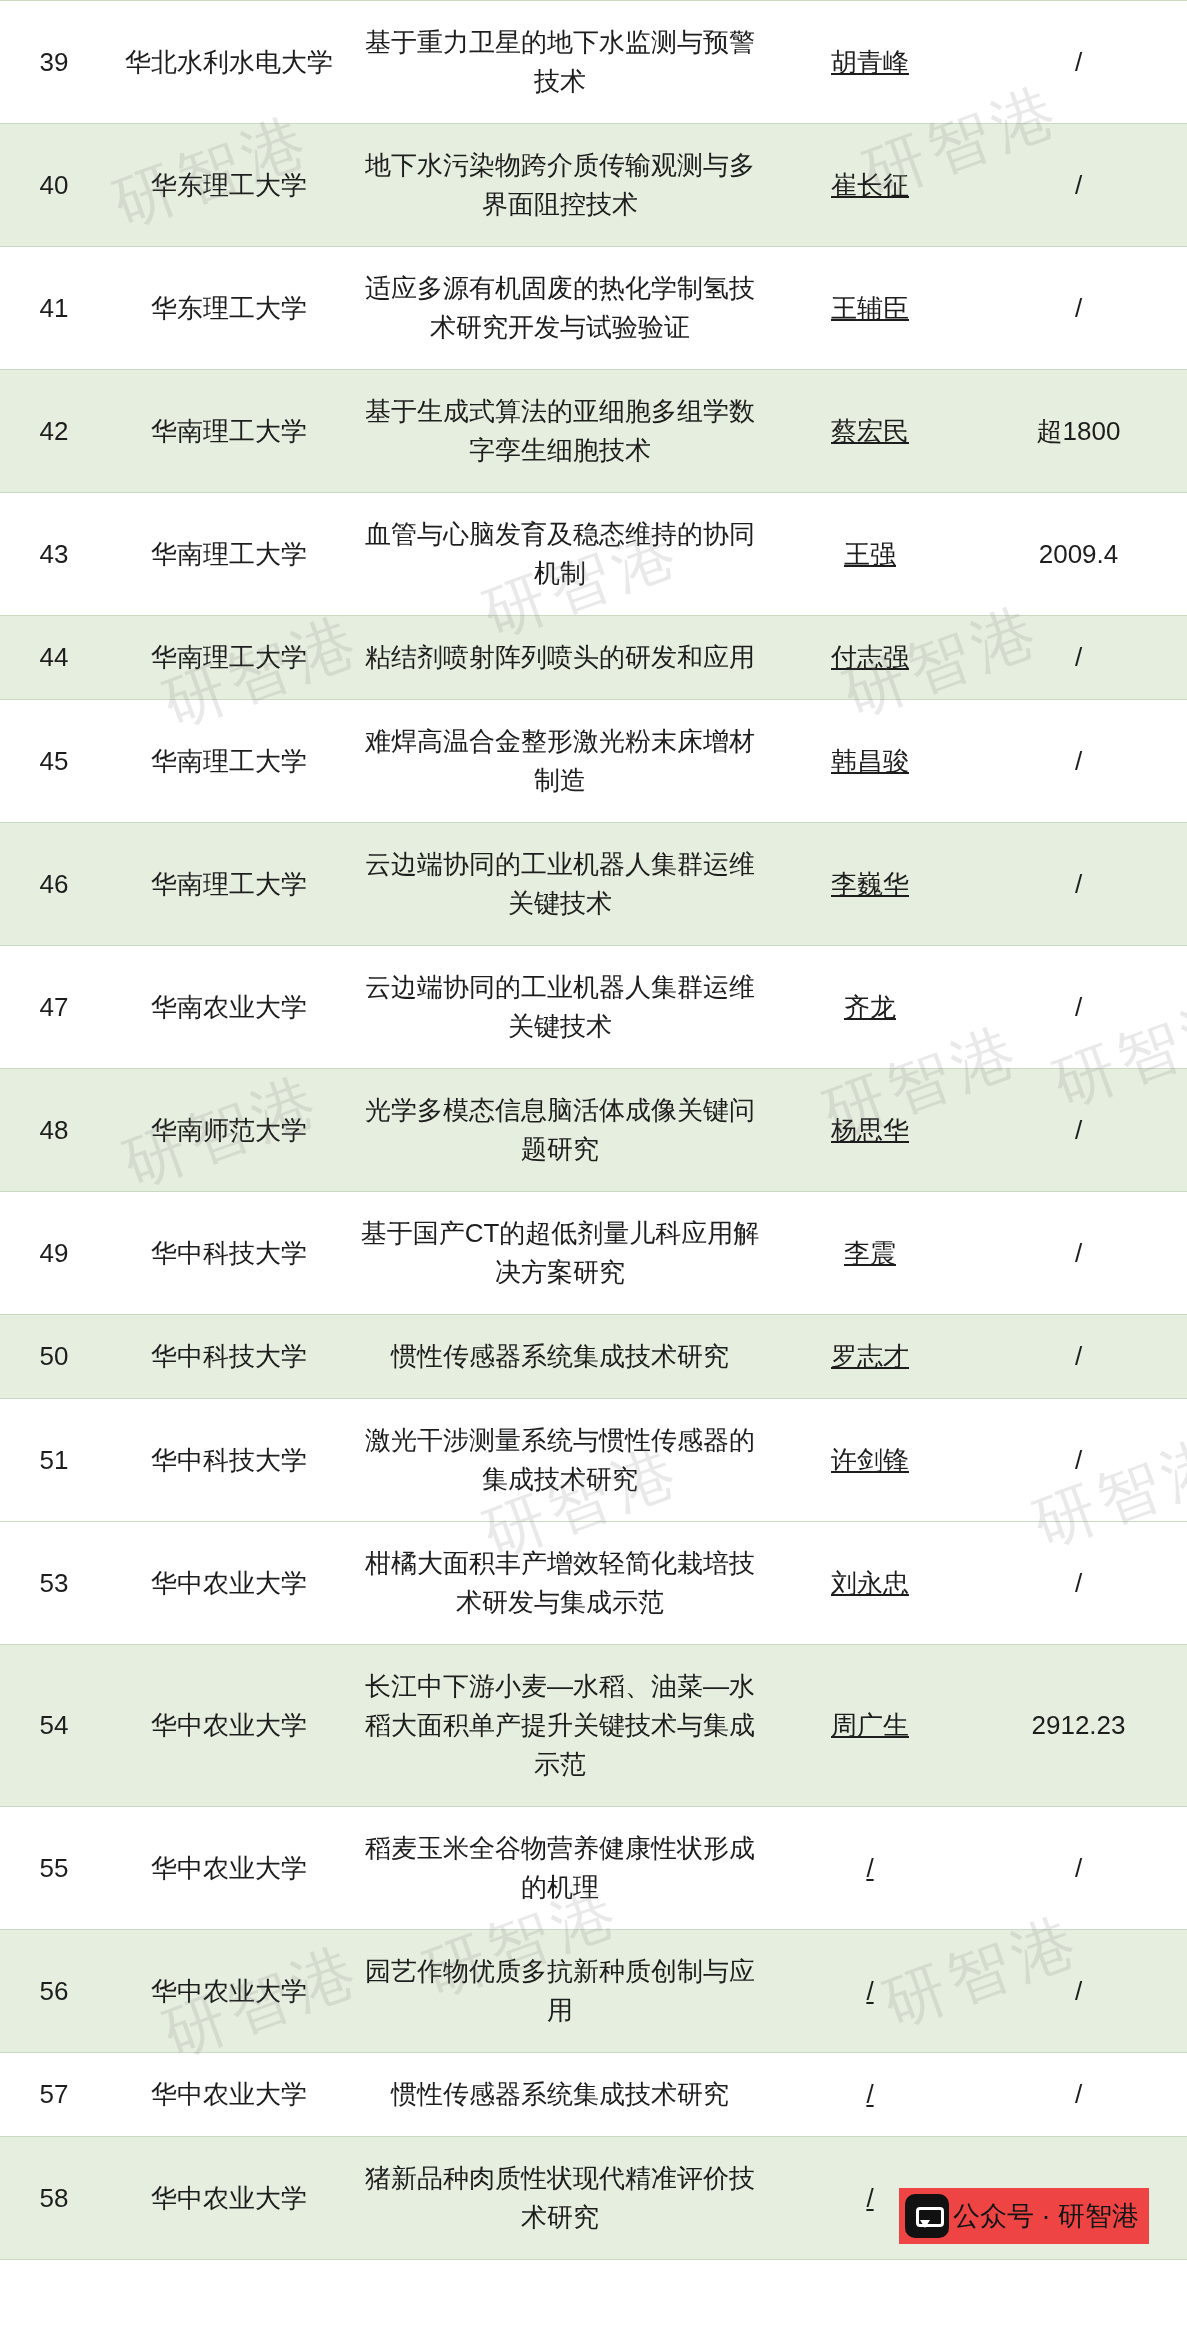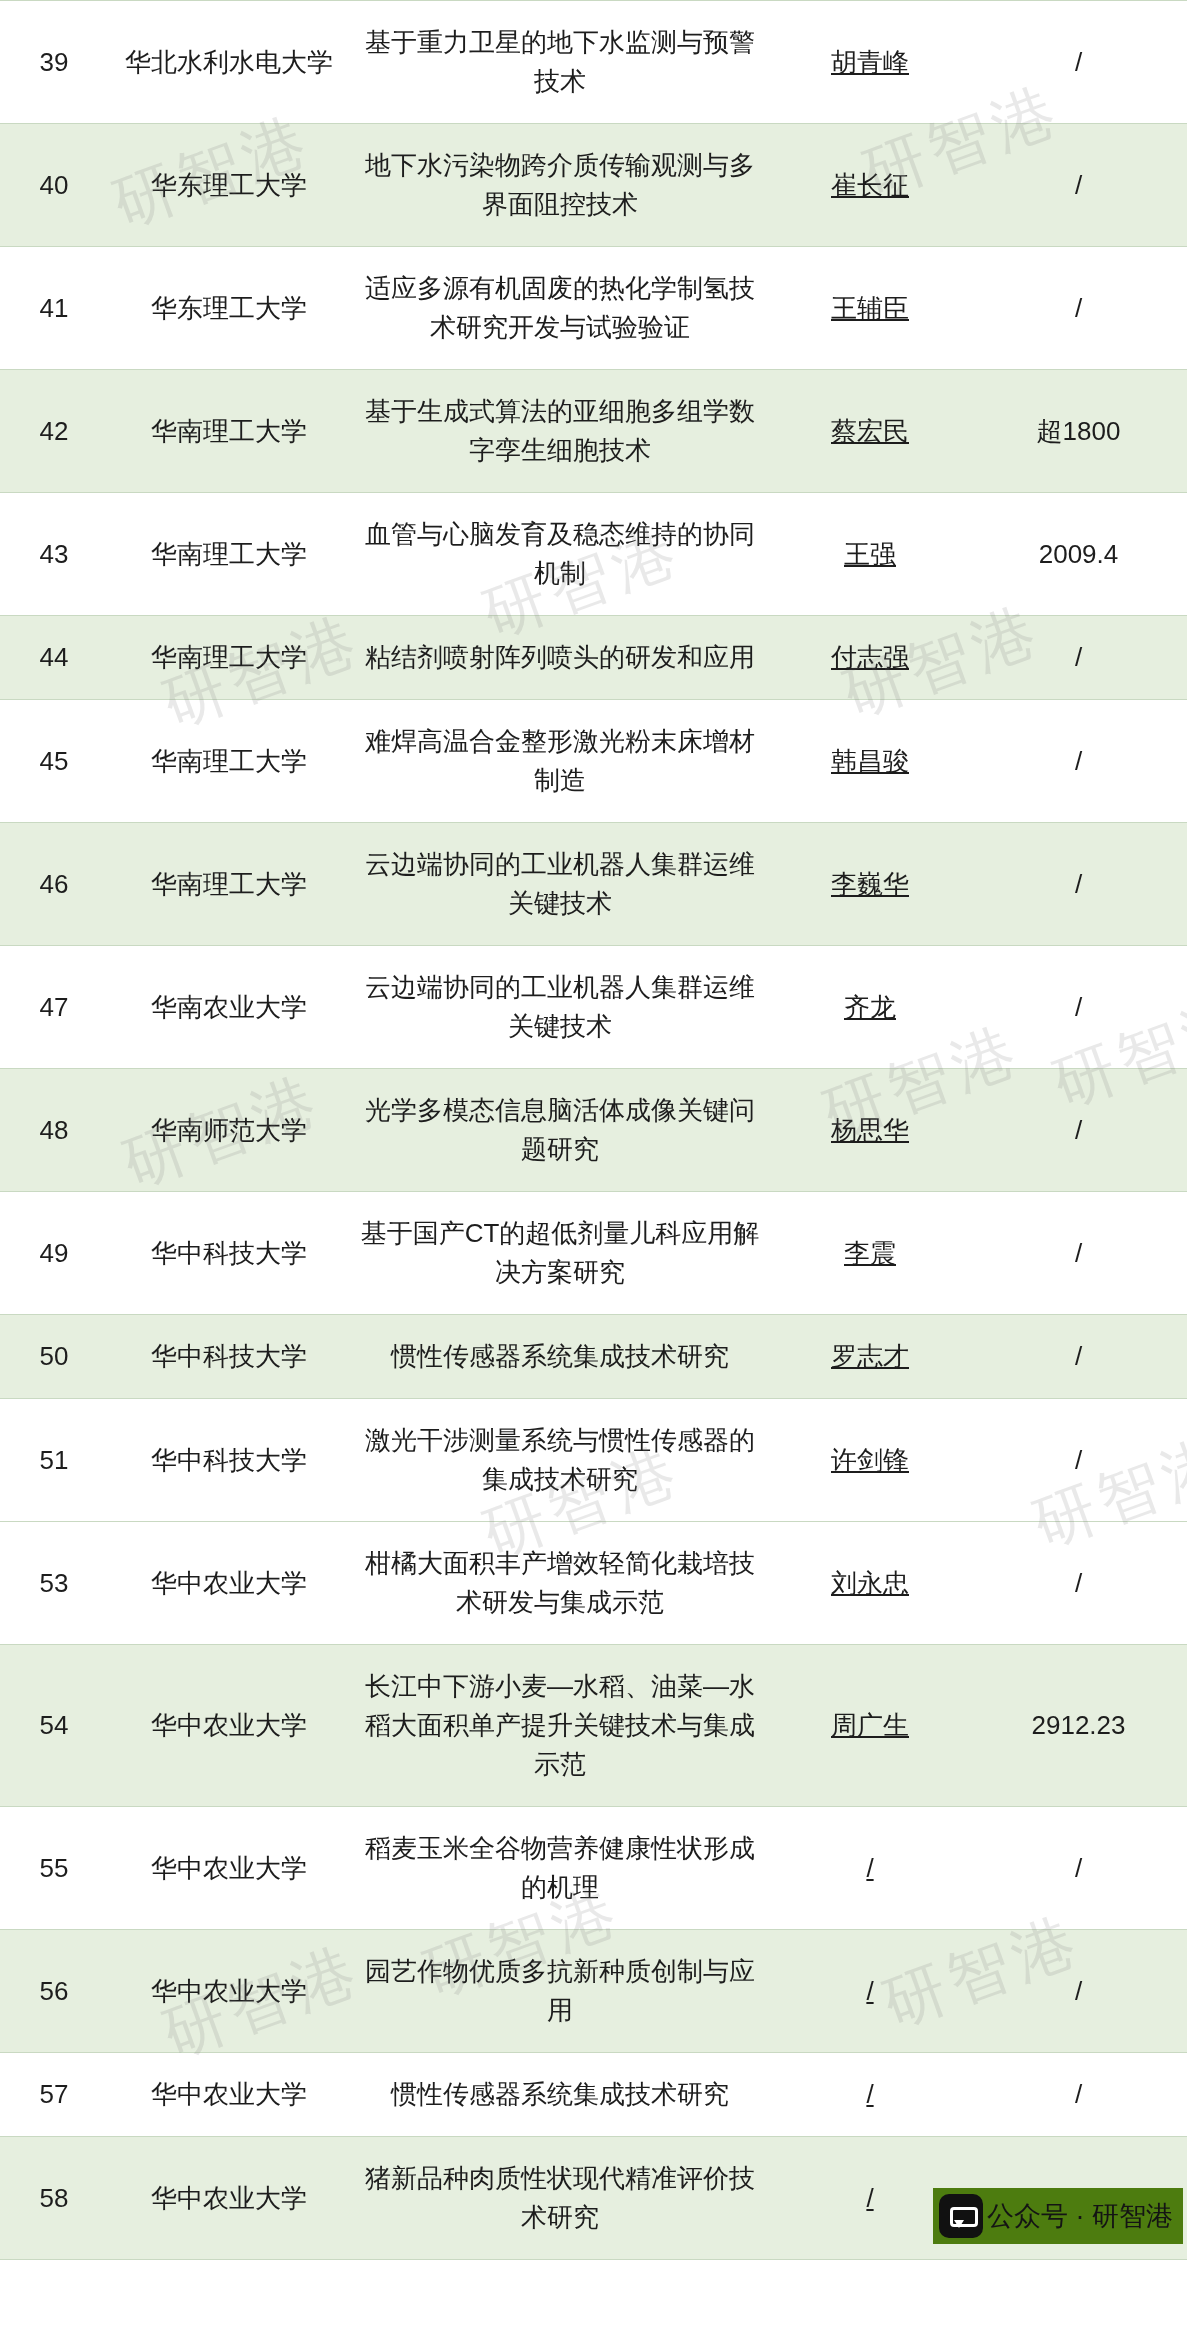--- a/index.html
+++ b/index.html
@@ -66,27 +66,27 @@
     color: rgba(120, 120, 120, 0.16);
     transform: rotate(-20deg);
     white-space: nowrap;
     letter-spacing: 6px;
     font-weight: 500;
   }
 
   
   .footer-badge {
     position: absolute;
-    right: 4px;
+    right: 38px;
     bottom: 16px;
     display: flex;
     align-items: center;
     gap: 4px;
     z-index: 5;
-    background: #4d7c0f;
+    background: #ef4444;
     padding: 6px 10px 6px 6px;
   }
   .footer-badge .logo {
     width: 44px;
     height: 44px;
     background: #111111;
     border-radius: 10px;
     position: relative;
     flex: 0 0 auto;
   }

